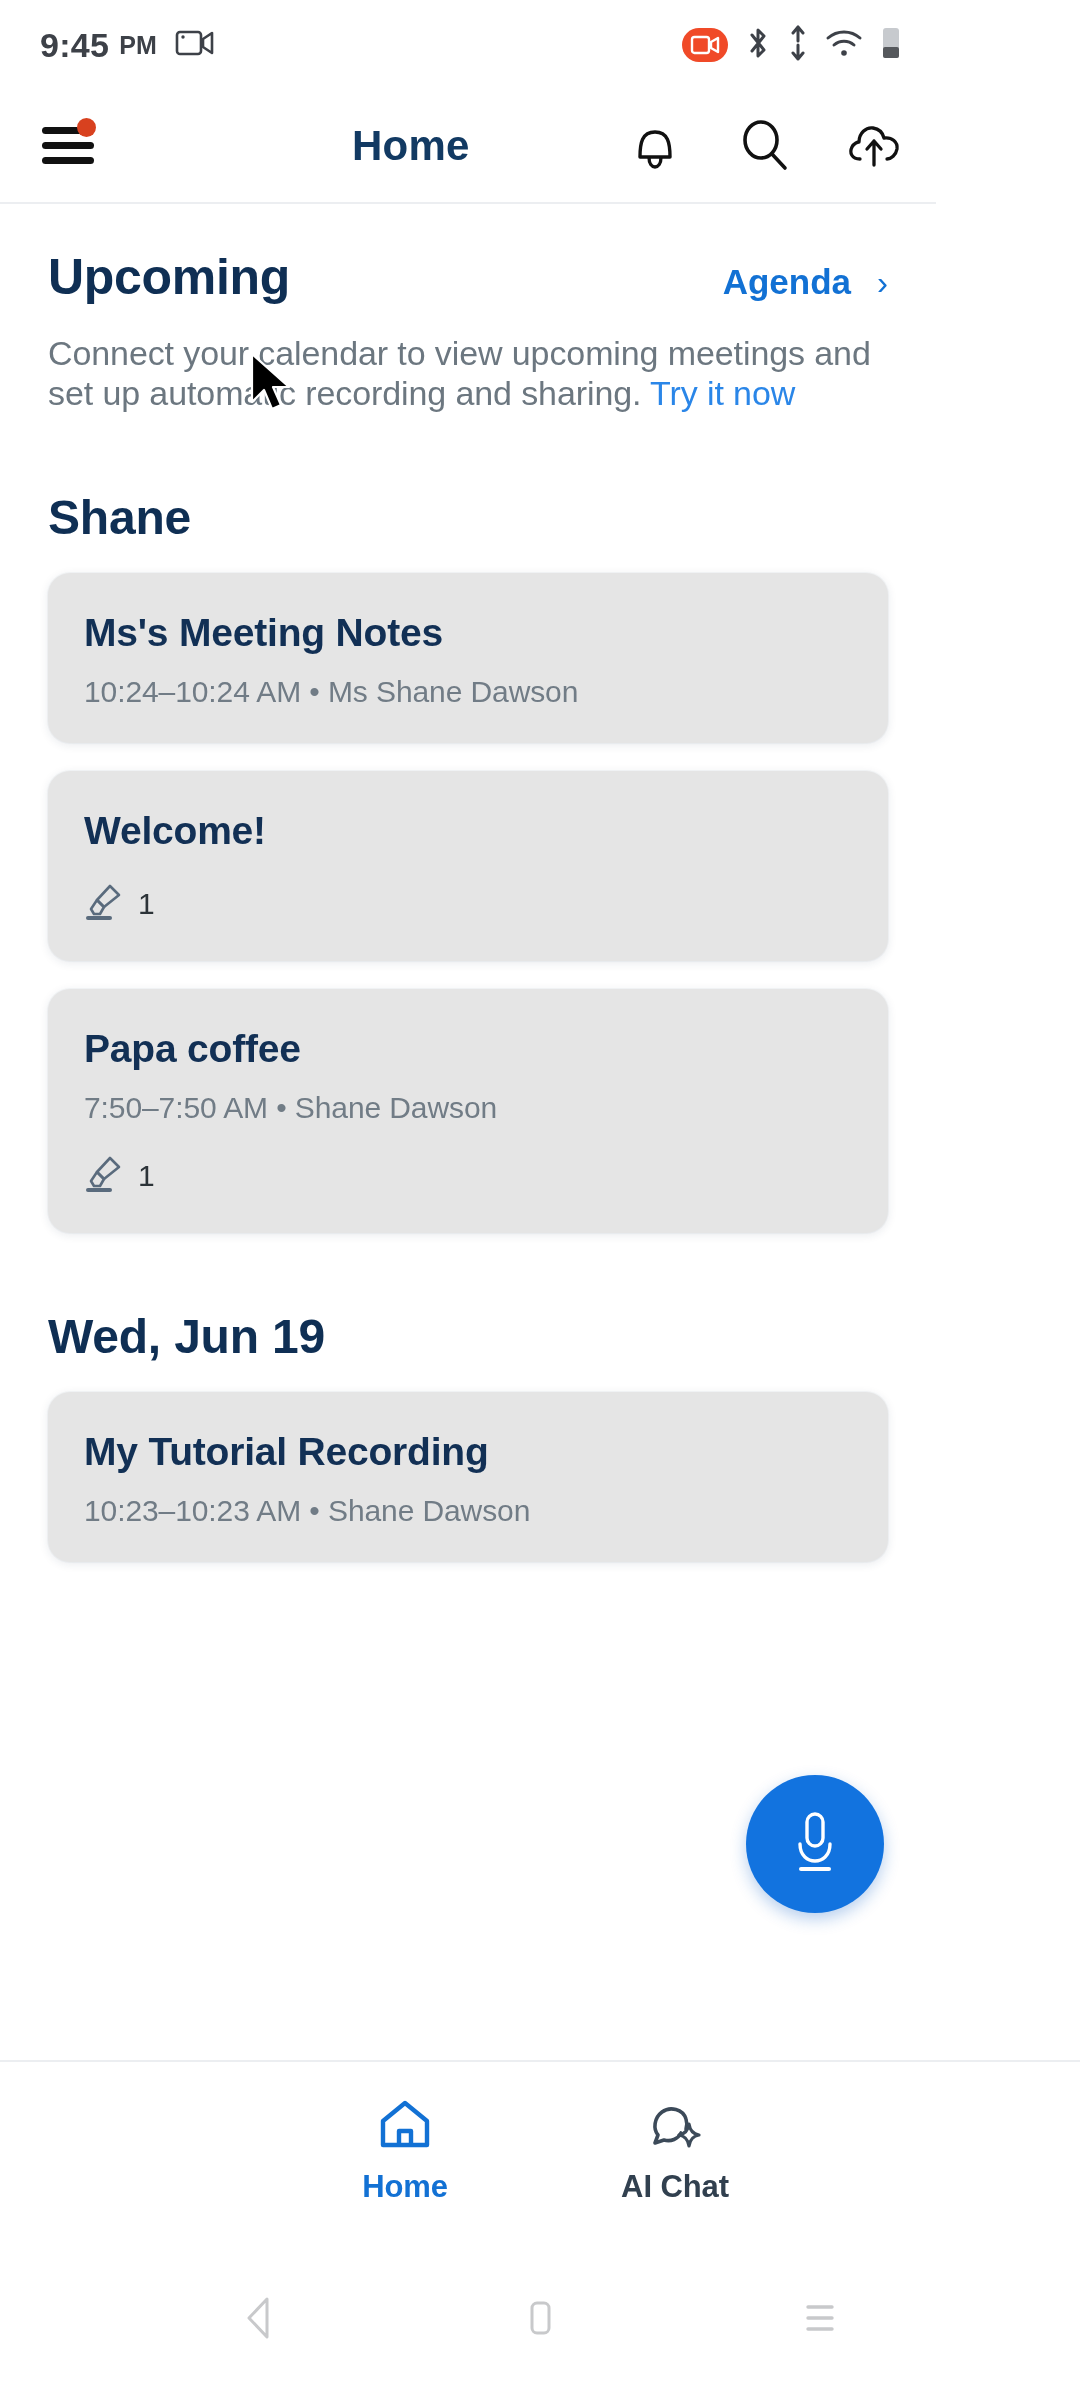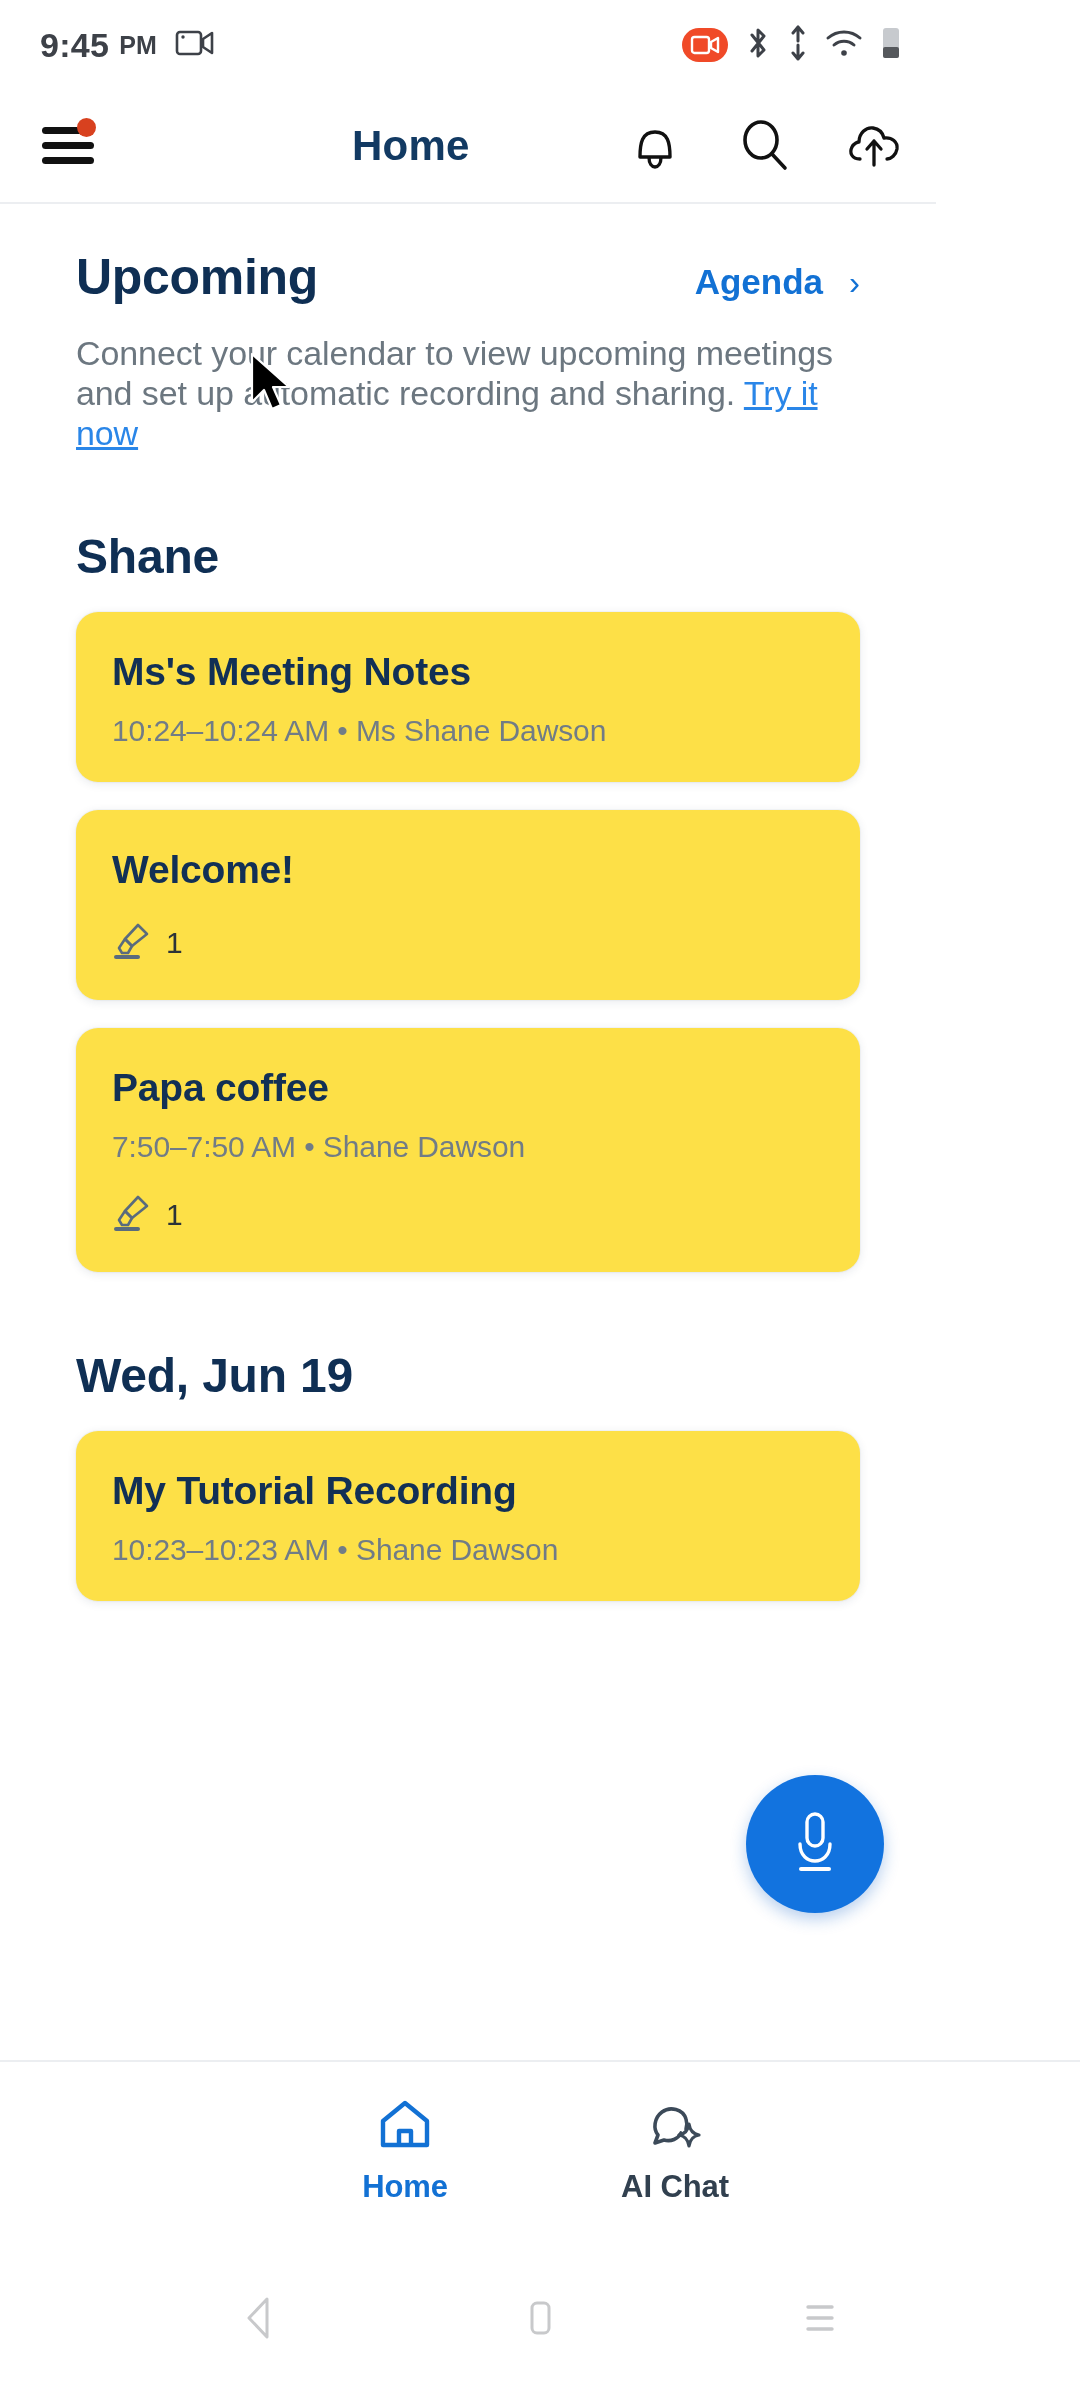--- a/index.html
+++ b/index.html
@@ -49,46 +49,46 @@
   }
   .appbar-actions {
     position:absolute; right:30px; display:flex; align-items:center; gap:48px;
   }
   .icon-btn { cursor:pointer; display:flex; align-items:center; justify-content:center;
               width:62px; height:62px; }
 
   .divider { height:2px; background:#eceef1; width:100%; }
 
   
-  .content { padding:0 76px; }
+  .content { padding:0 48px; }
 
   .section-row {
     display:flex; align-items:baseline; justify-content:space-between;
     margin-top:44px;
   }
   .h-upcoming { font-size:50px; font-weight:700; color:#0f2f54; letter-spacing:-.3px; }
   .agenda-link {
     display:flex; align-items:center; gap:26px; cursor:pointer;
     font-size:35px; font-weight:700; color:#1271d4;
   }
   .agenda-chev { font-size:33px; font-weight:400; color:#1271d4; line-height:1; }
 
   .blurb {
     margin-top:28px; font-size:34px; line-height:1.17; color:#6c7780;
     max-width:960px; letter-spacing:-.1px;
   }
-  .blurb .link { color:#2a86e8;text-decoration:underline; }
+  .blurb .link { color:#2a86e8; }
 
   .h-day {
     margin-top:76px; font-size:48px; font-weight:700; color:#0f2f54;
     letter-spacing:-.2px;
   }
 
   .card {
-    margin-top:28px; background:#fde047; border-radius:22px;
+    margin-top:28px; background:#e5e5e5; border-radius:22px;
     box-shadow:0 2px 10px rgba(25,45,75,.10), 0 0 0 1px rgba(30,50,80,.035);
     padding:38px 36px 34px 36px;
   }
   .card-title {
     font-size:39px; font-weight:700; color:#123055; letter-spacing:-.2px;
   }
   .card-sub {
     margin-top:20px; font-size:30px; color:#717c86; letter-spacing:-.1px;
   }
   .card-meta {

